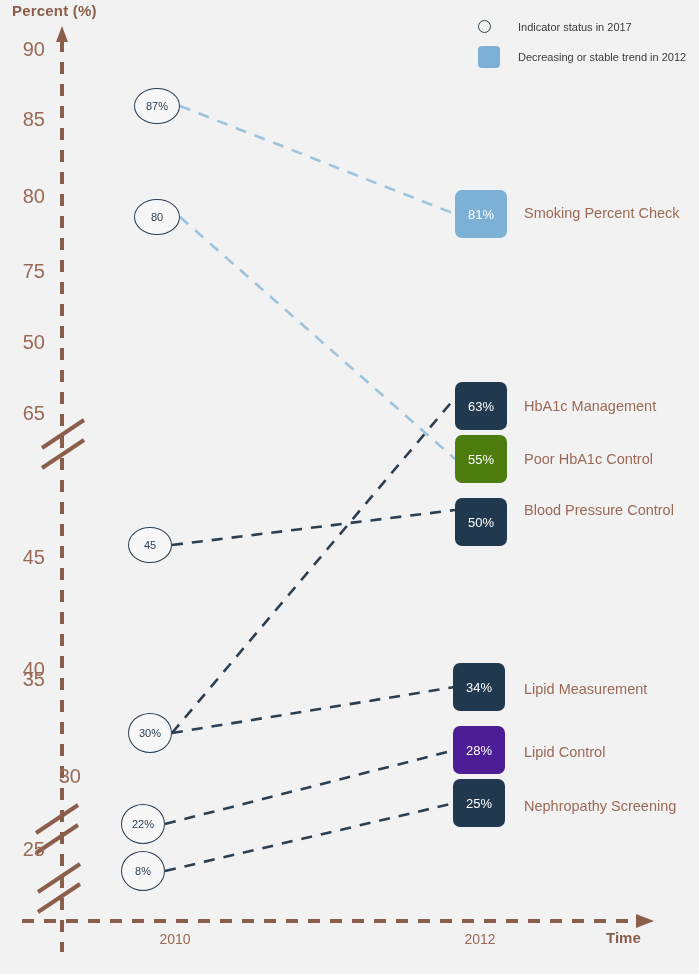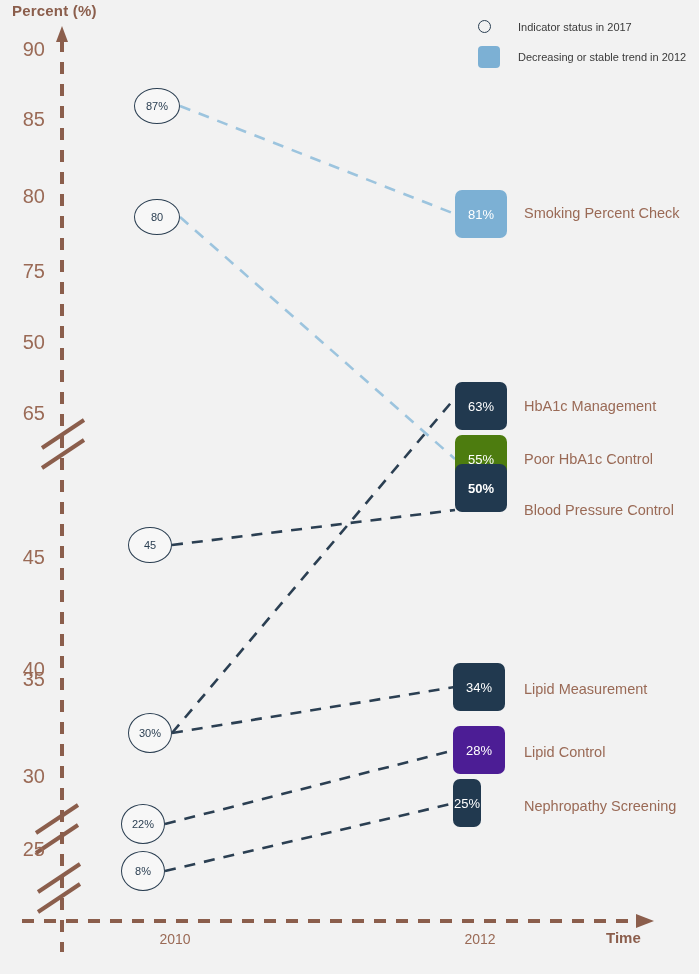--- a/index.html
+++ b/index.html
@@ -135,21 +135,21 @@
 
   <div class="tick-label" style="left:0px;top:38px;width:45px;">90</div>
   <div class="tick-label" style="left:0px;top:108px;width:45px;">85</div>
   <div class="tick-label" style="left:0px;top:185px;width:45px;">80</div>
   <div class="tick-label" style="left:0px;top:260px;width:45px;">75</div>
   <div class="tick-label" style="left:0px;top:331px;width:45px;">50</div>
   <div class="tick-label" style="left:0px;top:402px;width:45px;">65</div>
   <div class="tick-label" style="left:0px;top:546px;width:45px;">45</div>
   <div class="tick-label" style="left:0px;top:658px;width:45px;">40</div>
   <div class="tick-label" style="left:0px;top:668px;width:45px;">35</div>
-  <div class="tick-label" style="left:0px;top:765px;width:45px;">30</div>
+  <div class="tick-label" style="left:0px;top:765px;width:45px;padding-left:36px;">30</div>
   <div class="tick-label" style="left:0px;top:838px;width:45px;">25</div>
 
   <div class="xtick-label" style="left:125px;top:931px;width:100px;">2010</div>
   <div class="xtick-label" style="left:430px;top:931px;width:100px;">2012</div>
   <div class="time-label" style="left:606px;top:929px;">Time</div>
 
   <div class="node-circle" style="left:134px;top:88px;width:46px;height:36px;">87%</div>
   <div class="node-circle" style="left:134px;top:199px;width:46px;height:36px;">80</div>
   <div class="node-circle" style="left:128px;top:527px;width:44px;height:36px;">45</div>
   <div class="node-circle" style="left:128px;top:713px;width:44px;height:40px;">30%</div>
@@ -158,30 +158,30 @@
 
   <div class="node-box" style="left:455px;top:190px;width:52px;height:48px;background:#7cb0d4;">81%</div>
   <div class="box-label" style="left:524px;top:206px;">Smoking Percent Check</div>
 
   <div class="node-box" style="left:455px;top:382px;width:52px;height:48px;background:#21394f;">63%</div>
   <div class="box-label" style="left:524px;top:399px;">HbA1c Management</div>
 
   <div class="node-box" style="left:455px;top:435px;width:52px;height:48px;background:#4d7c0f;">55%</div>
   <div class="box-label" style="left:524px;top:452px;">Poor HbA1c Control</div>
 
-  <div class="node-box" style="left:455px;top:464px;width:52px;height:48px;background:#21394f;font-weight:bold;">50%</div>
+  <div class="node-box" style="left:455px;top:498px;width:52px;height:48px;background:#21394f;">50%</div>
   <div class="box-label" style="left:524px;top:503px;">Blood Pressure Control</div>
 
   <div class="node-box" style="left:453px;top:663px;width:52px;height:48px;background:#21394f;">34%</div>
   <div class="box-label" style="left:524px;top:682px;">Lipid Measurement</div>
 
   <div class="node-box" style="left:453px;top:726px;width:52px;height:48px;background:#4c1d95;">28%</div>
   <div class="box-label" style="left:524px;top:745px;">Lipid Control</div>
 
-  <div class="node-box" style="left:453px;top:779px;width:28px;height:48px;background:#21394f;">25%</div>
+  <div class="node-box" style="left:453px;top:779px;width:52px;height:48px;background:#21394f;">25%</div>
   <div class="box-label" style="left:524px;top:799px;">Nephropathy Screening</div>
 
   <div class="legend">
     <div class="legend-row">
       <span class="legend-swatch-wrap">
         <span class="legend-swatch-circle"></span>
       </span>
       <span class="legend-text">Indicator status in 2017</span>
     </div>
     <div class="legend-row">

